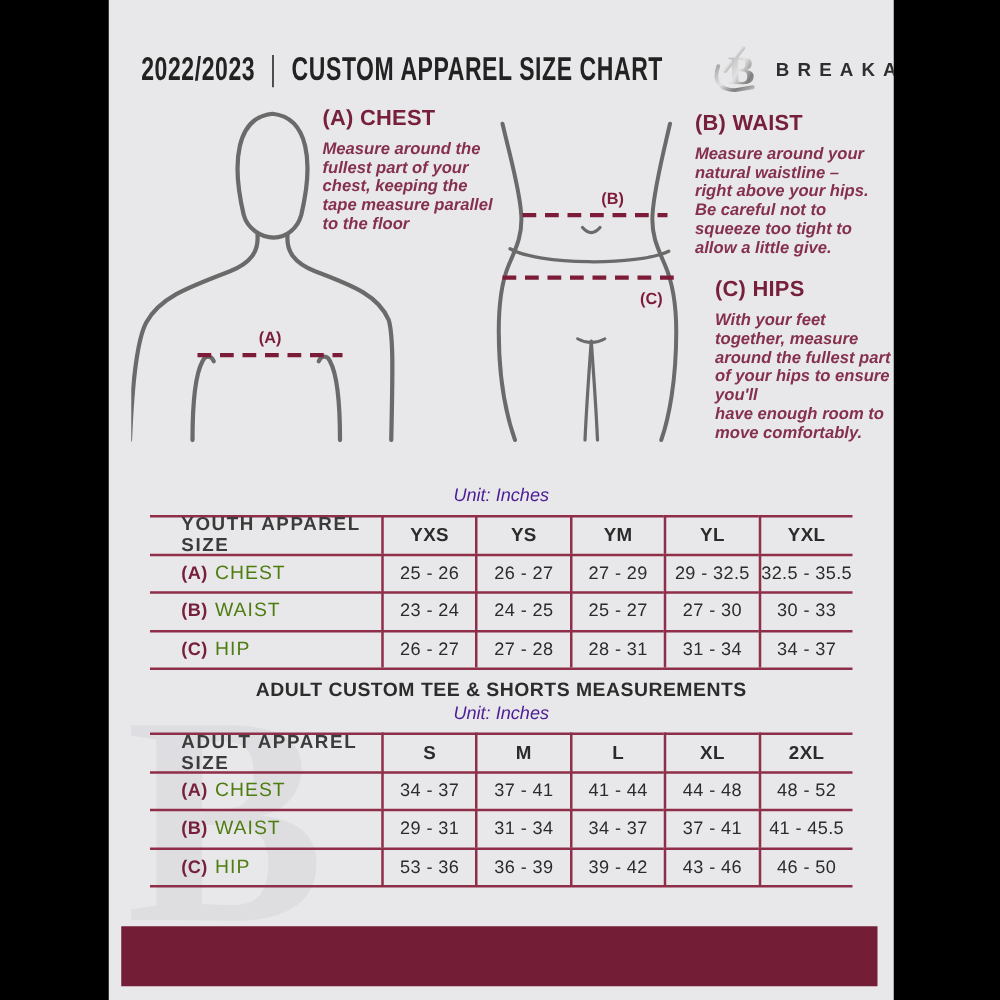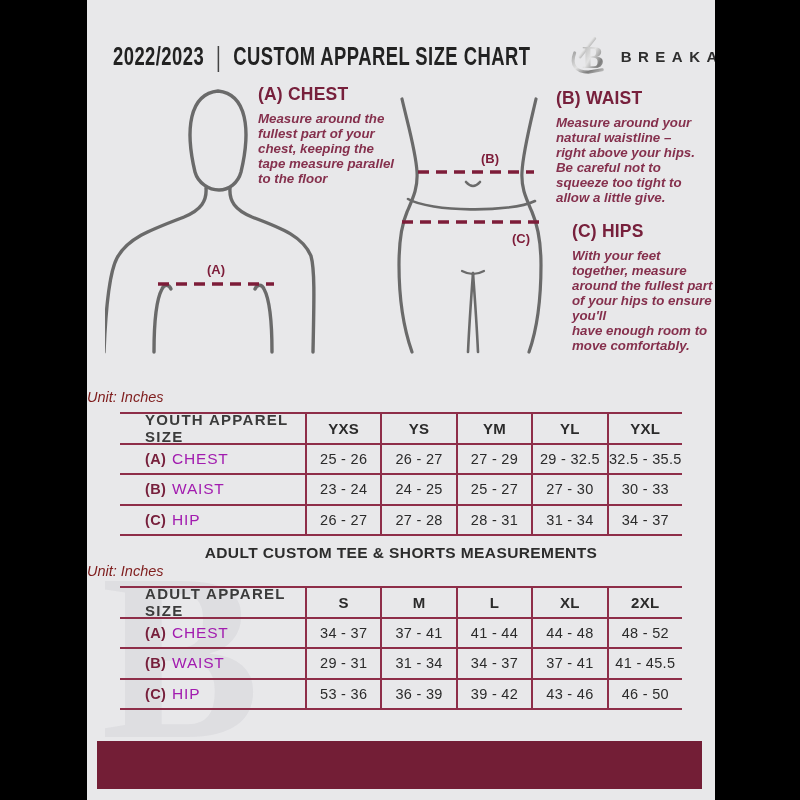--- a/index.html
+++ b/index.html
@@ -38,41 +38,41 @@
   
   .fig{position:absolute;}
   .fig-torso{left:18px;top:78px;}
   .fig-hips{left:303px;top:93px;}
   
   .sec-title{
     position:absolute;left:0;width:100%;text-align:center;
     font-size:15.5px;font-weight:700;color:#2c2c2c;letter-spacing:.4px;
   }
   .sec-unit{
-    position:absolute;left:0;width:100%;
-    font-size:14.5px;font-style:italic;color:#7f1d1d;
+    position:absolute;left:0;width:100%;text-align:center;
+    font-size:14.5px;font-style:italic;color:#4c1d95;
   }
   
   .size-table{
     position:absolute;left:33px;width:562px;
     display:grid;grid-template-columns:185px repeat(5,1fr);
     border-bottom:2px solid var(--maroon-border,#8e2e49);
     z-index:2;
   }
   .size-table .cell{
     border-top:2px solid var(--maroon-border,#8e2e49);
     height:28.5px;display:flex;align-items:center;justify-content:center;
     font-size:14.5px;color:#2b2b2b;letter-spacing:.3px;background:transparent;
   }
   .size-table .cell.vline{border-left:2px solid var(--maroon-border,#8e2e49);}
   .size-table .first{justify-content:flex-start;padding-left:25px;}
   .size-table .th-label{font-size:15px;letter-spacing:1.3px;color:#3b3b3b;font-weight:700;}
   .size-table .th-size{font-weight:700;font-size:15px;text-align:center;}
   .size-table .row-key{font-weight:700;color:var(--maroon-heading,#8e1f3b);margin-right:6px;}
-  .size-table .row-label{font-size:15.5px;letter-spacing:.8px;color:#a21caf;}
+  .size-table .row-label{font-size:15.5px;letter-spacing:.8px;color:#4d7c0f;}
   
   .watermark{
     position:absolute;left:14px;top:538px;z-index:1;
     font-size:238px;font-weight:700;line-height:1;
     color:var(--watermark,#d9d9dd);opacity:.65;
     font-family:"Liberation Serif",serif;
     pointer-events:none;user-select:none;
   }
   
   .footer-bar{

